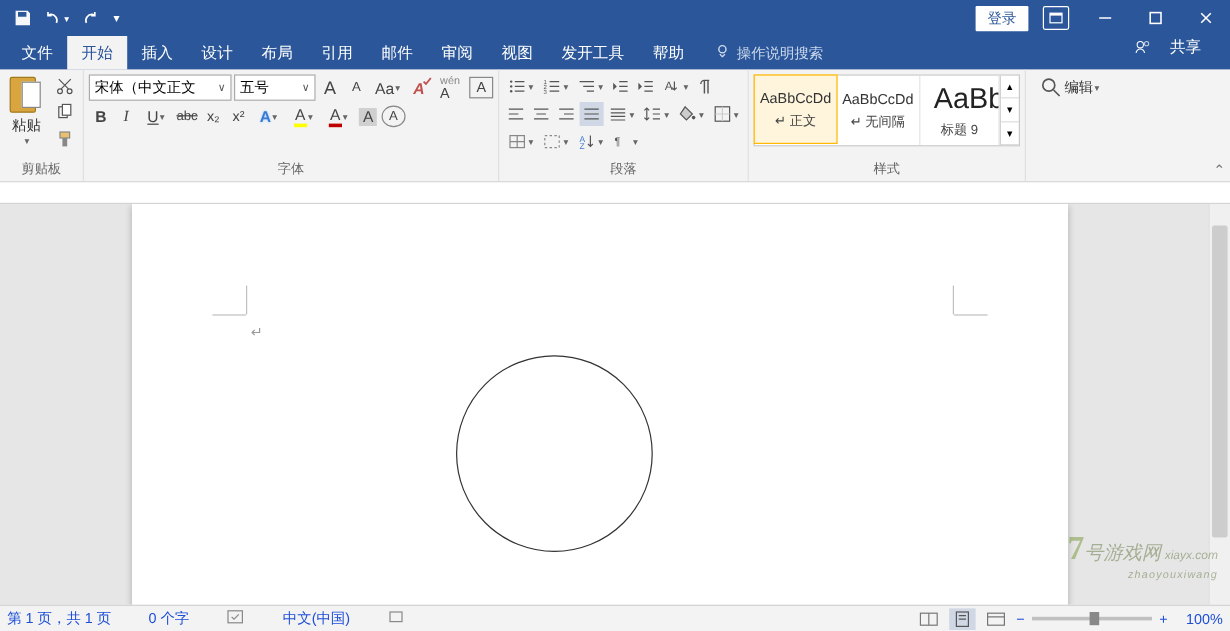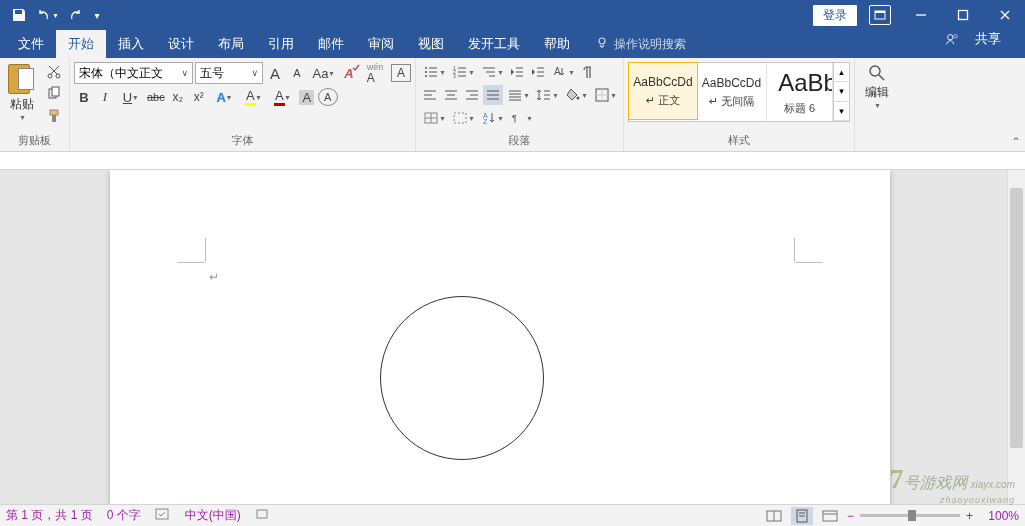--- a/index.html
+++ b/index.html
@@ -40,40 +40,40 @@
 .icon-svg { width: 16px; height: 16px; }
 .para-col { display: flex; flex-direction: column; padding-top: 2px; gap: 3px; }
 .style-gallery { display: flex; border: 1px solid #c8c8c8; background: #fff; margin-top: 2px; }
 .style-item { width: 70px; height: 58px; border-right: 1px solid #e4e4e4; display: flex; flex-direction: column; align-items: center; justify-content: center; cursor: pointer; position: relative; }
 .style-item.sel { border: 1px solid #ffb700; background: #fff5dd; margin: -1px; z-index: 1; }
 .style-preview { font-size: 12px; color: #333; }
 .style-preview.big { font-size: 24px; font-weight: 300; color: #222; margin-left: 16px; }
 .style-name { font-size: 11px; color: #444; margin-top: 4px; }
 .gallery-scroll { width: 16px; display: flex; flex-direction: column; border-left: 1px solid #c8c8c8; }
 .gs-btn { flex: 1; display: flex; align-items: center; justify-content: center; font-size: 9px; cursor: pointer; border-bottom:1px solid #ddd; }
-.edit-btn { display:flex; flex-direction:column; align-items:center; padding:2px 6px; cursor:pointer; }
+.edit-btn { display:flex; flex-direction:row; align-items:center; padding:2px 6px; cursor:pointer; }
 .collapse-btn { position: absolute; right: 4px; bottom: 2px; cursor: pointer; font-size: 12px; color: #777; }
 .ruler-bar { height: 18px; background: #fff; border-bottom: 1px solid #d4d4d4; position: relative; }
 .doc-area { position: absolute; top: 170px; left: 0; right: 18px; bottom: 22px; background: #e6e6e6; overflow: hidden; }
 .page { position: absolute; left: 110px; top: 0; width: 780px; height: 800px; background: #fff; box-shadow: 0 2px 6px rgba(0,0,0,0.25); }
 .margin-mark { position: absolute; border-color: #bfbfbf; }
 .mm-tl-h { top: 92px; left: 67px; width: 28px; border-top: 1px solid #bfbfbf; }
 .mm-tl-v { top: 68px; left: 95px; height: 24px; border-left: 1px solid #bfbfbf; }
 .mm-tr-h { top: 92px; right: 67px; width: 28px; border-top: 1px solid #bfbfbf; }
 .mm-tr-v { top: 68px; right: 95px; height: 24px; border-left: 1px solid #bfbfbf; }
 .cursor-mark { position: absolute; top: 100px; left: 99px; font-size: 12px; color: #999; }
 .circle { position: absolute; top: 126px; left: 270px; width: 164px; height: 164px; border: 1px solid #333; border-radius: 50%; }
 .vscroll { position: absolute; right: 0; top: 170px; bottom: 22px; width: 18px; background: #f0f0f0; border-left: 1px solid #ddd; }
 .vthumb { position: absolute; left: 2px; right: 2px; top: 18px; height: 260px; background: #cdcdcd; border-radius: 2px; }
-.statusbar { position: absolute; bottom: 0; left: 0; right: 0; height: 22px; background: #f3f3f3; border-top: 1px solid #d4d4d4; display: flex; align-items: center; font-size: 12px; color: #a21caf; padding: 0 6px; gap: 14px; }
+.statusbar { position: absolute; bottom: 0; left: 0; right: 0; height: 22px; background: #f3f3f3; border-top: 1px solid #d4d4d4; display: flex; align-items: center; font-size: 12px; color: #1d4ed8; padding: 0 6px; gap: 31px; }
 .status-right { position: absolute; right: 6px; display: flex; align-items: center; gap: 6px; }
 .zoom-slider { width: 100px; height: 3px; background: #c0c0c0; position: relative; }
 .zoom-thumb { position: absolute; left: 48px; top: -4px; width: 8px; height: 11px; background: #888; }
 .view-btn { width: 22px; height: 18px; display: flex; align-items: center; justify-content: center; cursor: pointer; color: #666; }
-.watermark { position: absolute; right: 10px; bottom: 21px; opacity: 0.45; font-size: 11px; color: #556b2f; text-align: right; pointer-events: none; font-style: italic; }
+.watermark { position: absolute; right: 10px; bottom: 42px; opacity: 0.45; font-size: 11px; color: #556b2f; text-align: right; pointer-events: none; font-style: italic; }
 .watermark .big7 { font-size: 28px; font-weight: bold; font-family: Georgia, serif; color: #6b8e23; font-style: normal; }
 </style>
 </head>
 <body>
 
 <div class="titlebar">
   <div class="qat">
     <div class="qat-btn">
       <svg class="icon-svg" viewBox="0 0 16 16">
           <path fill="#fff" d="M2 2h10l2 2v10H2zM4 3v4h7V3zM4 9h8v4H4z" opacity="0.95"></path>
@@ -416,21 +416,21 @@
         <div class="style-item sel">
           <div class="style-preview">AaBbCcDd</div>
           <div class="style-name">↵ 正文</div>
         </div>
         <div class="style-item">
           <div class="style-preview">AaBbCcDd</div>
           <div class="style-name">↵ 无间隔</div>
         </div>
         <div class="style-item" style="width:66px;overflow:hidden">
           <div class="style-preview big">AaBb</div>
-          <div class="style-name">标题 6</div>
+          <div class="style-name">标题 9</div>
         </div>
         <div class="gallery-scroll">
           <div class="gs-btn">▴</div>
           <div class="gs-btn">▾</div>
           <div class="gs-btn">▾</div>
         </div>
       </div>
     </div>
     <div class="group-label">样式</div>
   </div>

